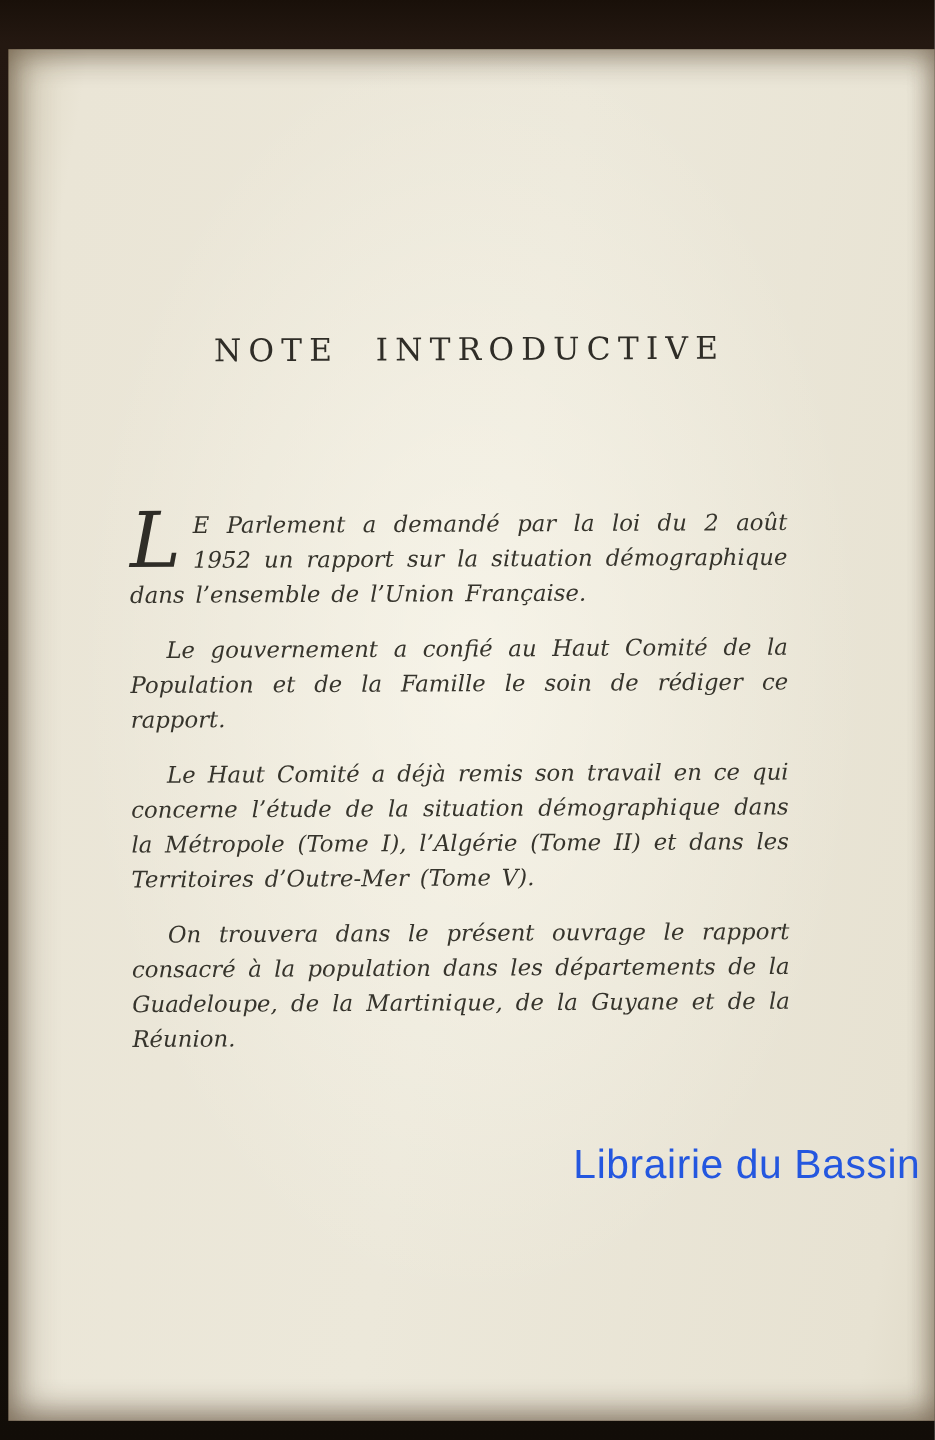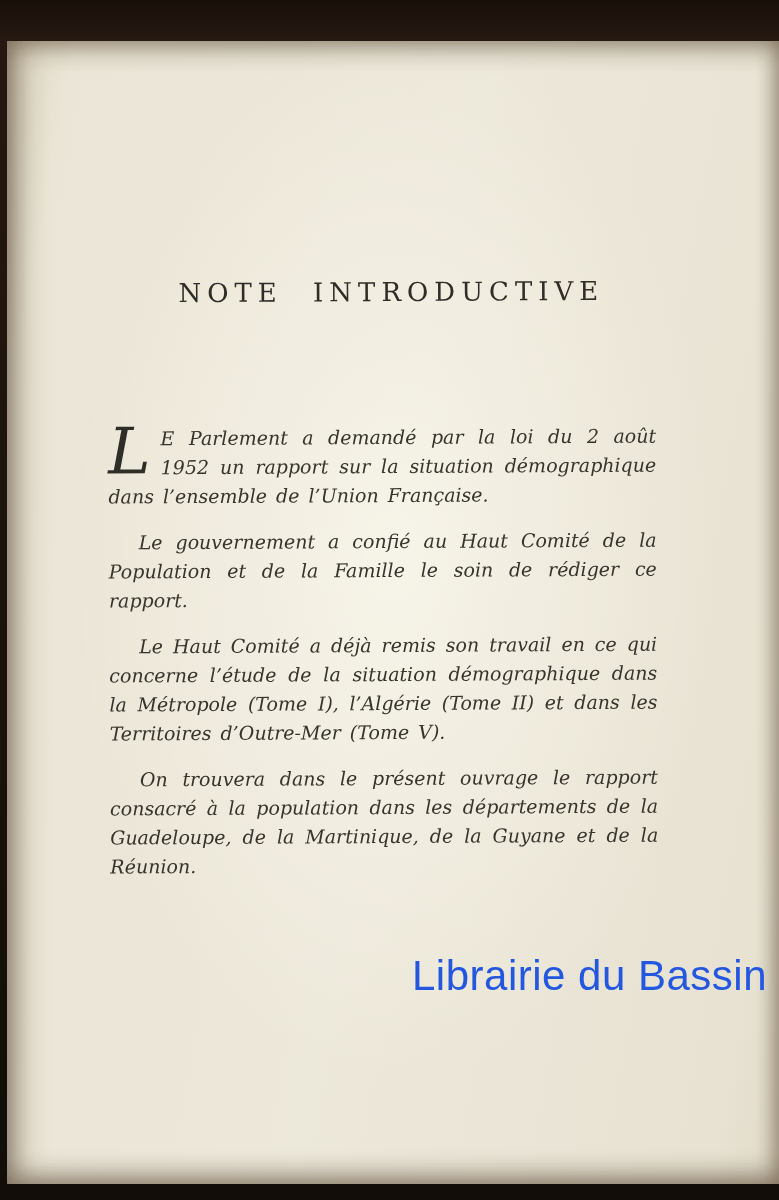--- a/index.html
+++ b/index.html
@@ -74,21 +74,21 @@
     padding: 2px 10px 0 0;
     font-style: italic;
     color: #2f2d27;
   }
   .watermark {
     position: absolute;
     top: 952px;
     right: 12px;
     font-family: "Liberation Sans", sans-serif;
     font-style: normal;
-    font-size: 42px;
+    font-size: 34px;
     font-weight: 500;
     letter-spacing: 0.5px;
     white-space: nowrap;
   }
 </style>
 </head>
 <body>
 
 <div class="photo-frame">
   <div class="book-page">

